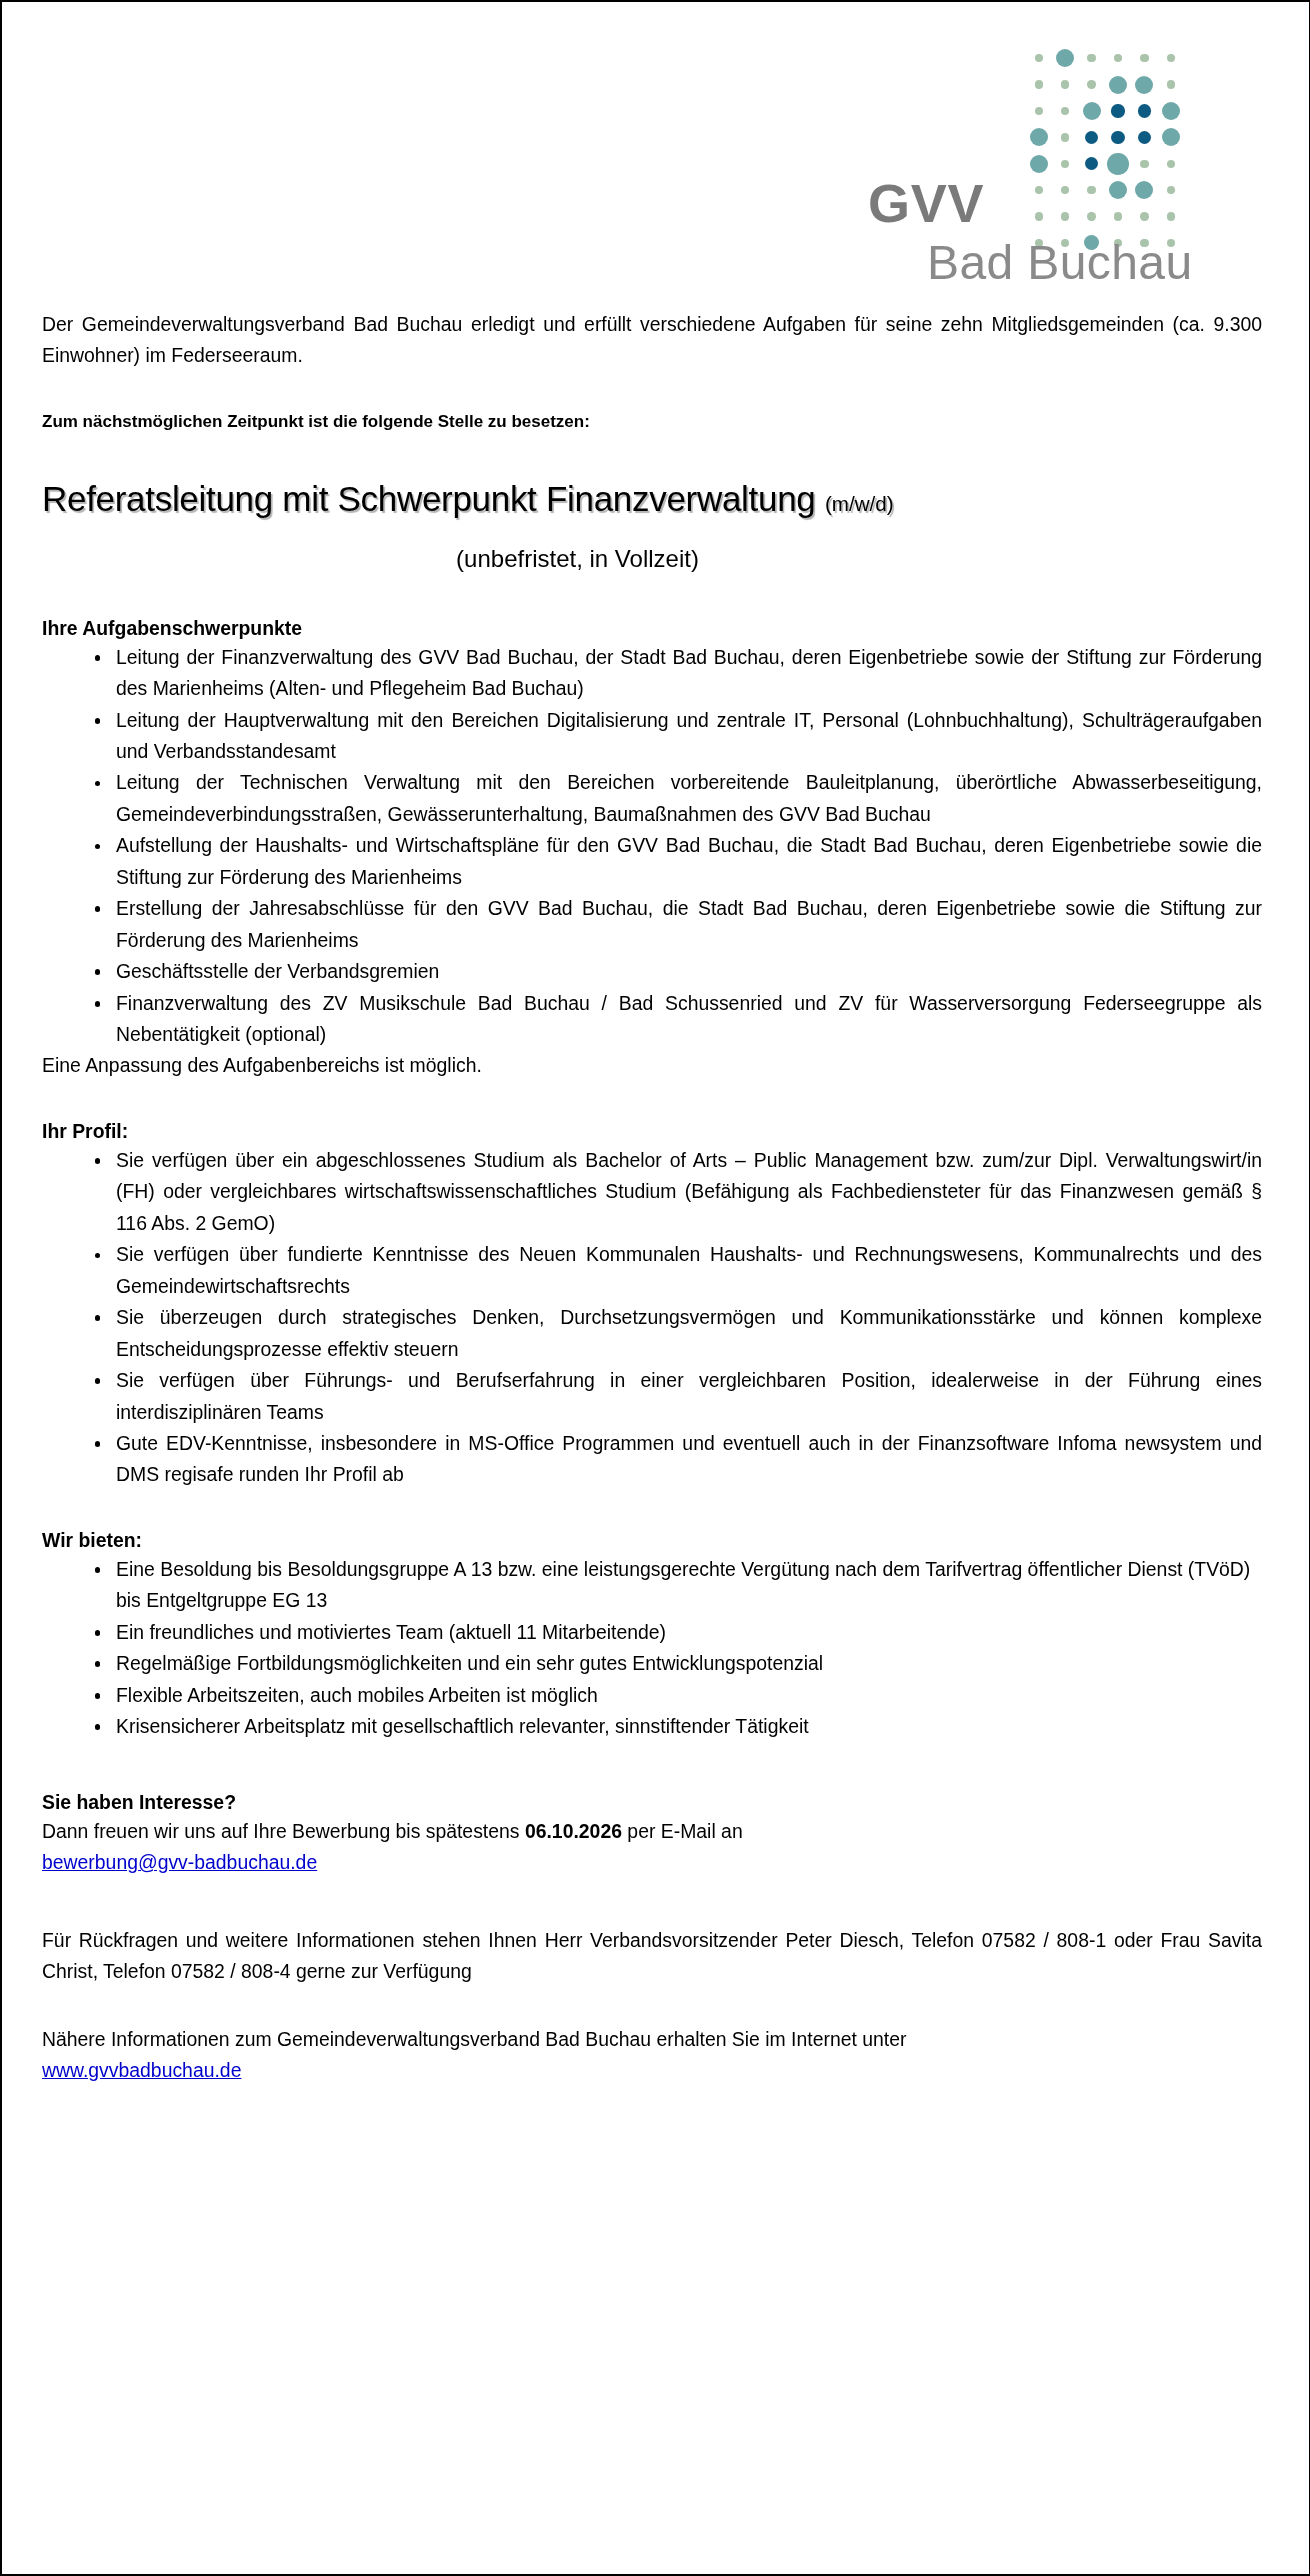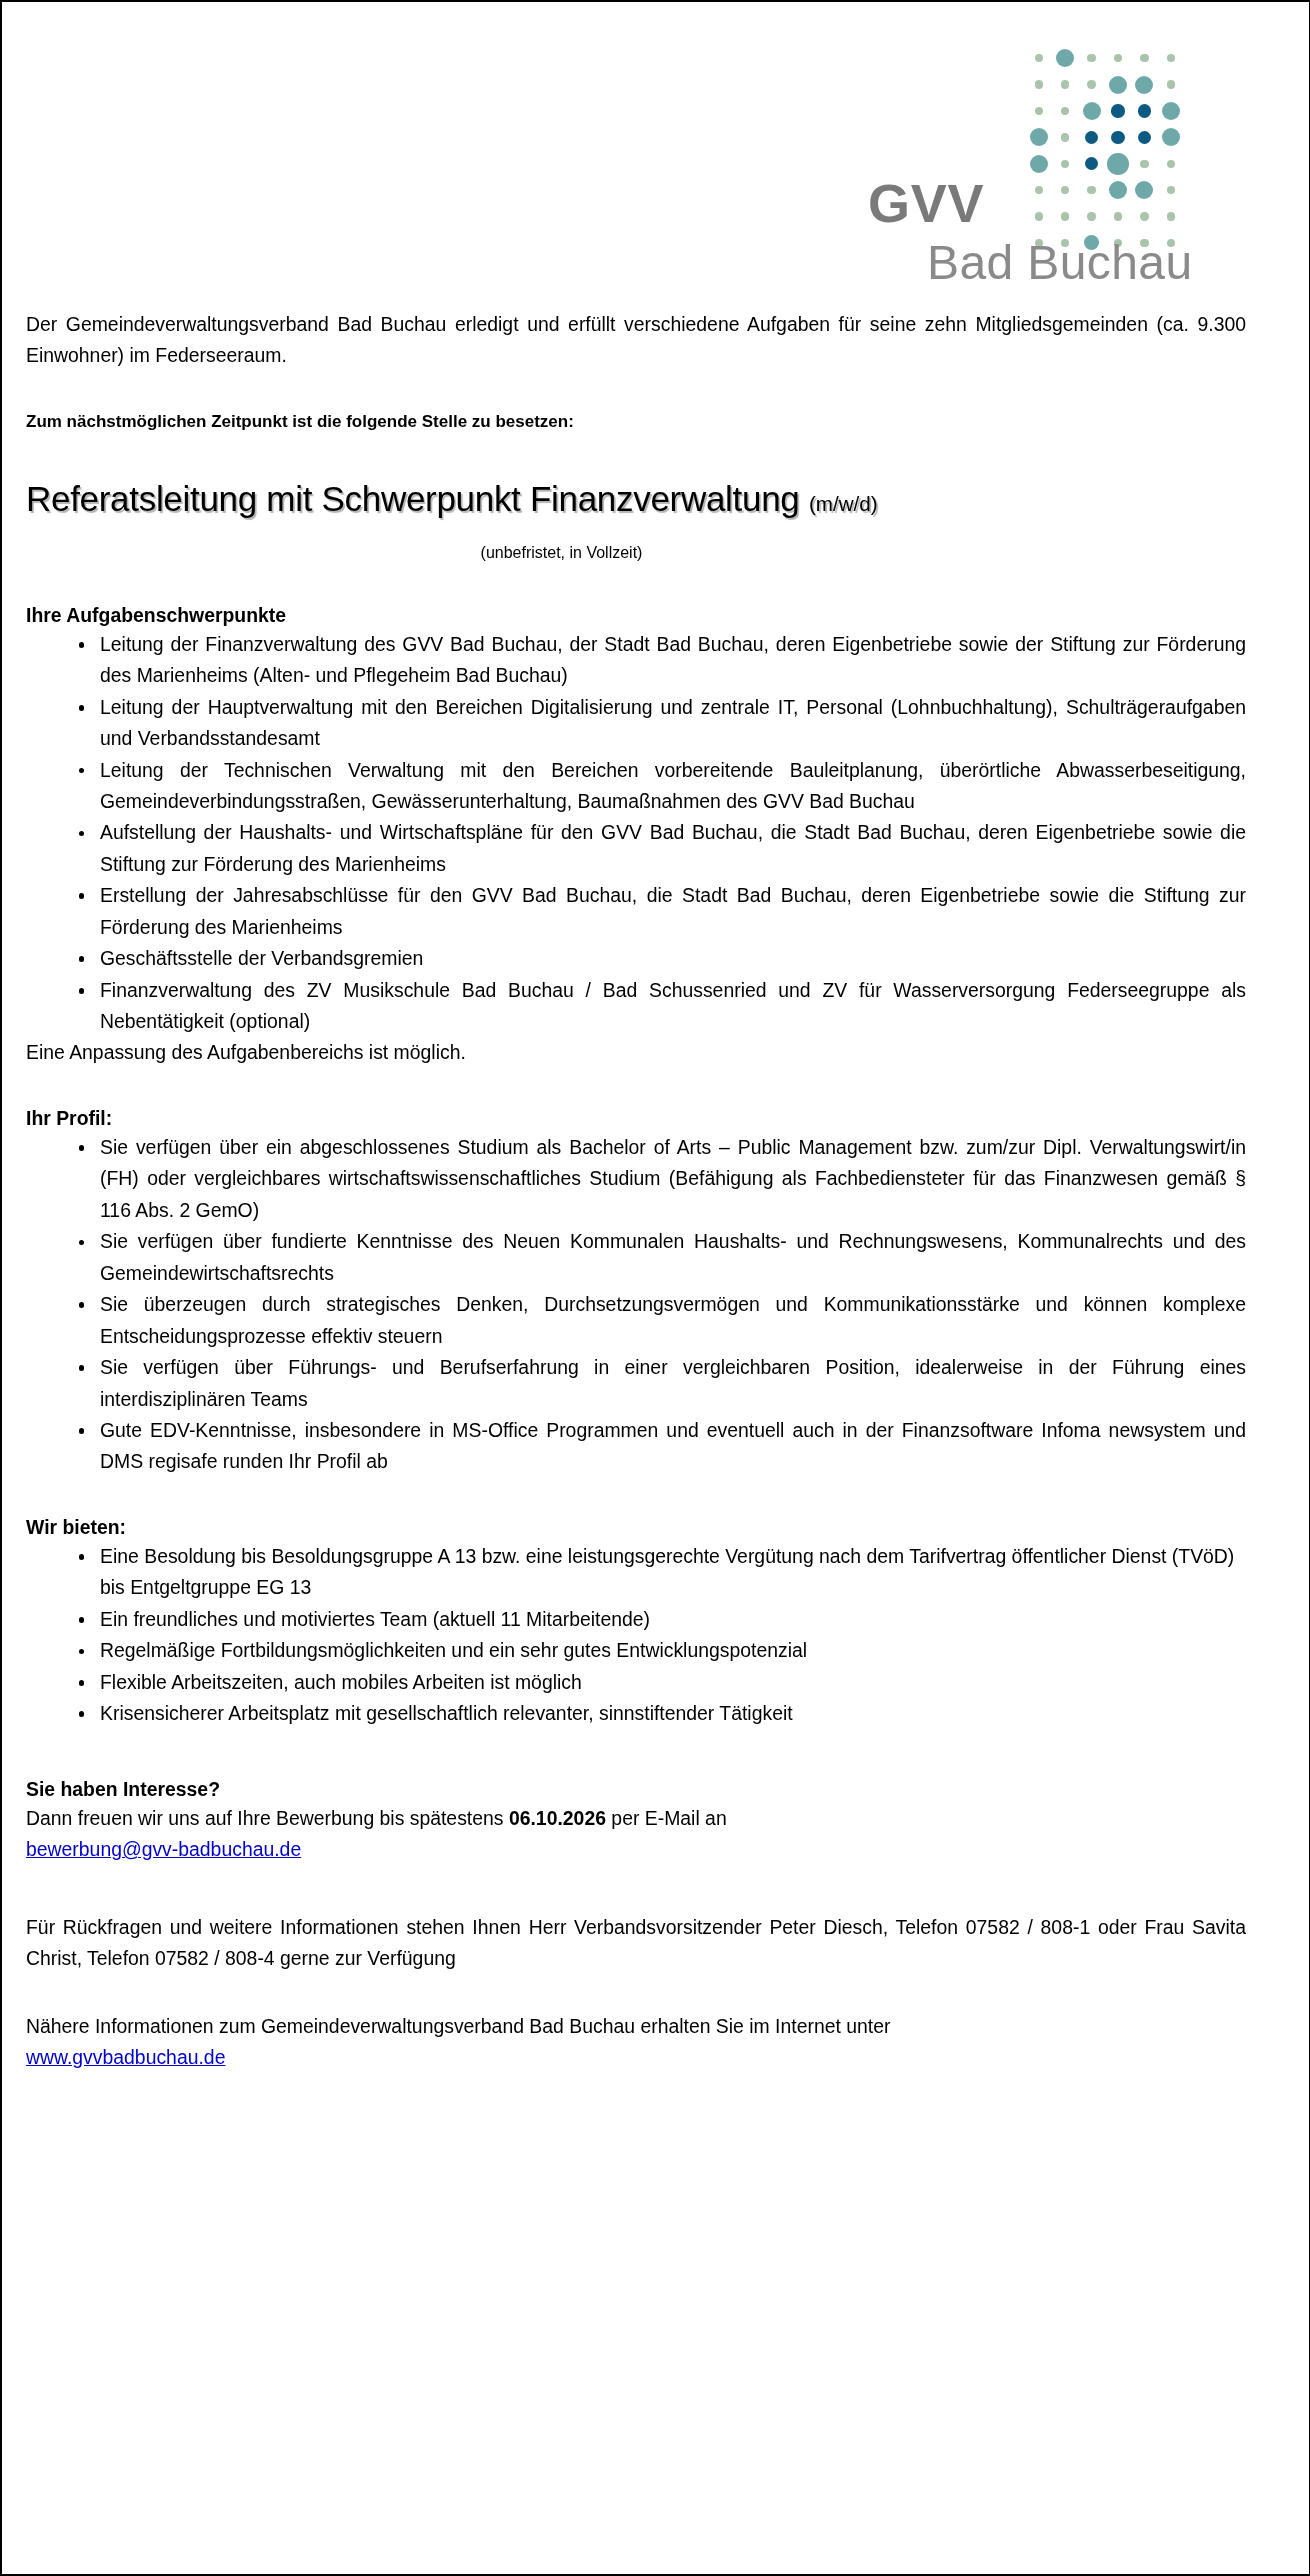--- a/index.html
+++ b/index.html
@@ -74,21 +74,21 @@
     font-size: 48px;
     font-weight: 300;
     color: #8a8a8a;
     line-height: 1;
     letter-spacing: 0.4px;
   }
 
   
   .content {
     position: absolute;
-    left: 24px;
+    left: 40px;
     top: 307px;
     width: 1220px;
     font-size: 19.4px;
     color: #000000;
     line-height: 1.62;
   }
   p.intro {
     margin: 0 0 0 0;
     text-align: justify;
     text-justify: inter-word;
@@ -113,21 +113,21 @@
     letter-spacing: -0.3px;
     text-shadow: 1.7px 1.7px 0.8px rgba(120,120,120,0.55);
     white-space: nowrap;
   }
   .job-title .mwd {
     font-size: 20.6px;
     letter-spacing: 0;
   }
   .job-subtitle {
     text-align: center;
-    font-size: 16px;
+    font-size: 24px;
     margin: 0;
     padding-right: 149px;
   }
   h2.section {
     font-size: 19.4px;
     font-weight: bold;
     margin: 0;
     line-height: 1.4;
   }
   ul.bullets {

